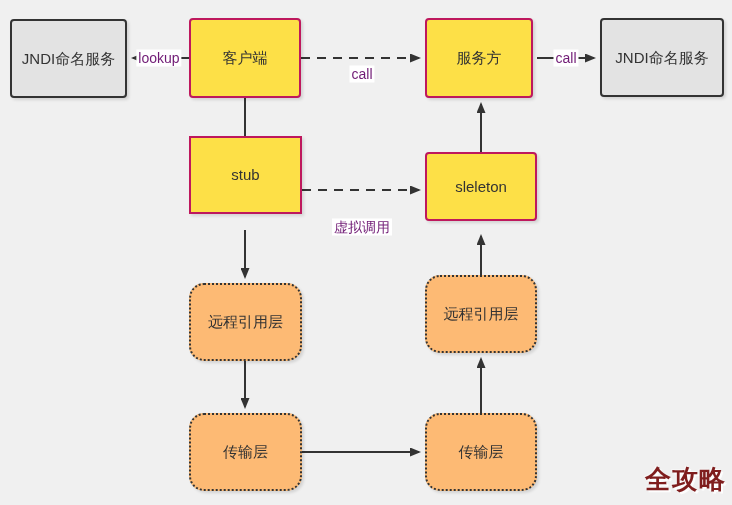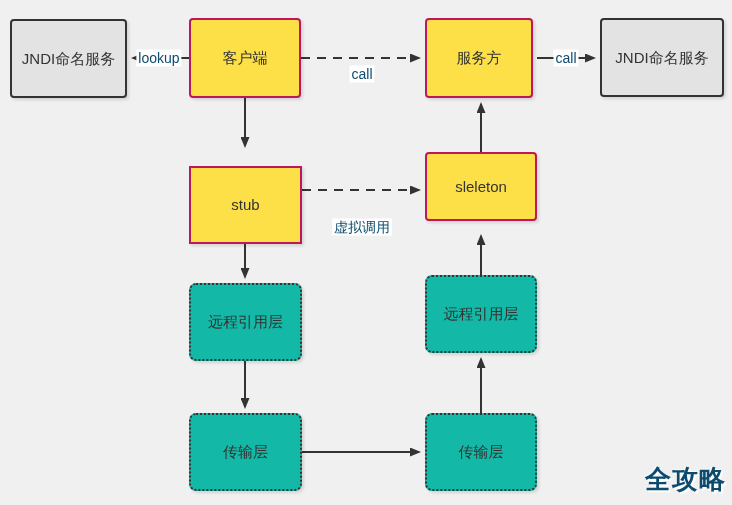--- a/index.html
+++ b/index.html
@@ -26,41 +26,41 @@
     display: flex;
     align-items: center;
     justify-content: center;
     text-align: center;
     color: #333;
     font-size: 15px;
     box-shadow: 2px 2px 3px rgba(0,0,0,0.12);
   }
   .node-solid  { border: 2px solid #be185d; background: #fde047; }
   .node-gray   { border: 2px solid #333; background: #e3e3e3; }
-  .node-dotted { border: 2px dotted #333; background: #14b8a6; border-radius: 7px; }
+  .node-dotted { border: 2px dotted #333; background: #fdba74; border-radius: 15px; }
   .round { border-radius: 4px; align-items: center; }
   .node-label { line-height: 22px; }
   .jndi-label { max-width: 96px; }
   .edge-label {
     position: absolute;
     transform: translate(-50%, -50%);
     background: #ffffff;
-    color: #0c4a6e;
+    color: #701a75;
     font-size: 14px;
     line-height: 17px;
     padding: 0 2px;
     white-space: nowrap;
   }
   .watermark {
     position: absolute;
     right: 6px;
     bottom: 8px;
     font-size: 26px;
     font-weight: bold;
-    color: #0c4a6e;
+    color: #7f1d1d;
     text-shadow: 2px 2px 0 rgba(255,255,255,0.85), -1px -1px 0 rgba(255,255,255,0.5);
     letter-spacing: 1px;
   }
 </style>
 </head>
 <body>
 
 <div class="canvas">
 
   <svg class="connector-layer" width="732" height="505" viewBox="0 0 732 505" xmlns="http://www.w3.org/2000/svg">
@@ -102,21 +102,21 @@
   </div>
 
   <div class="node node-solid round" style="left:425px; top:18px; width:108px; height:80px;">
     <span class="node-label">服务方</span>
   </div>
 
   <div class="node node-gray round" style="left:600px; top:18px; width:124px; height:79px;">
     <span class="node-label jndi-label">JNDI命名服务</span>
   </div>
 
-  <div class="node node-solid" style="left:189px; top:166px; width:113px; height:78px;">
+  <div class="node node-solid" style="left:189px; top:136px; width:113px; height:78px;">
     <span class="node-label">stub</span>
   </div>
 
   <div class="node node-solid round" style="left:425px; top:152px; width:112px; height:69px;">
     <span class="node-label">sleleton</span>
   </div>
 
   <div class="node node-dotted" style="left:189px; top:283px; width:113px; height:78px;">
     <span class="node-label">远程引用层</span>
   </div>

